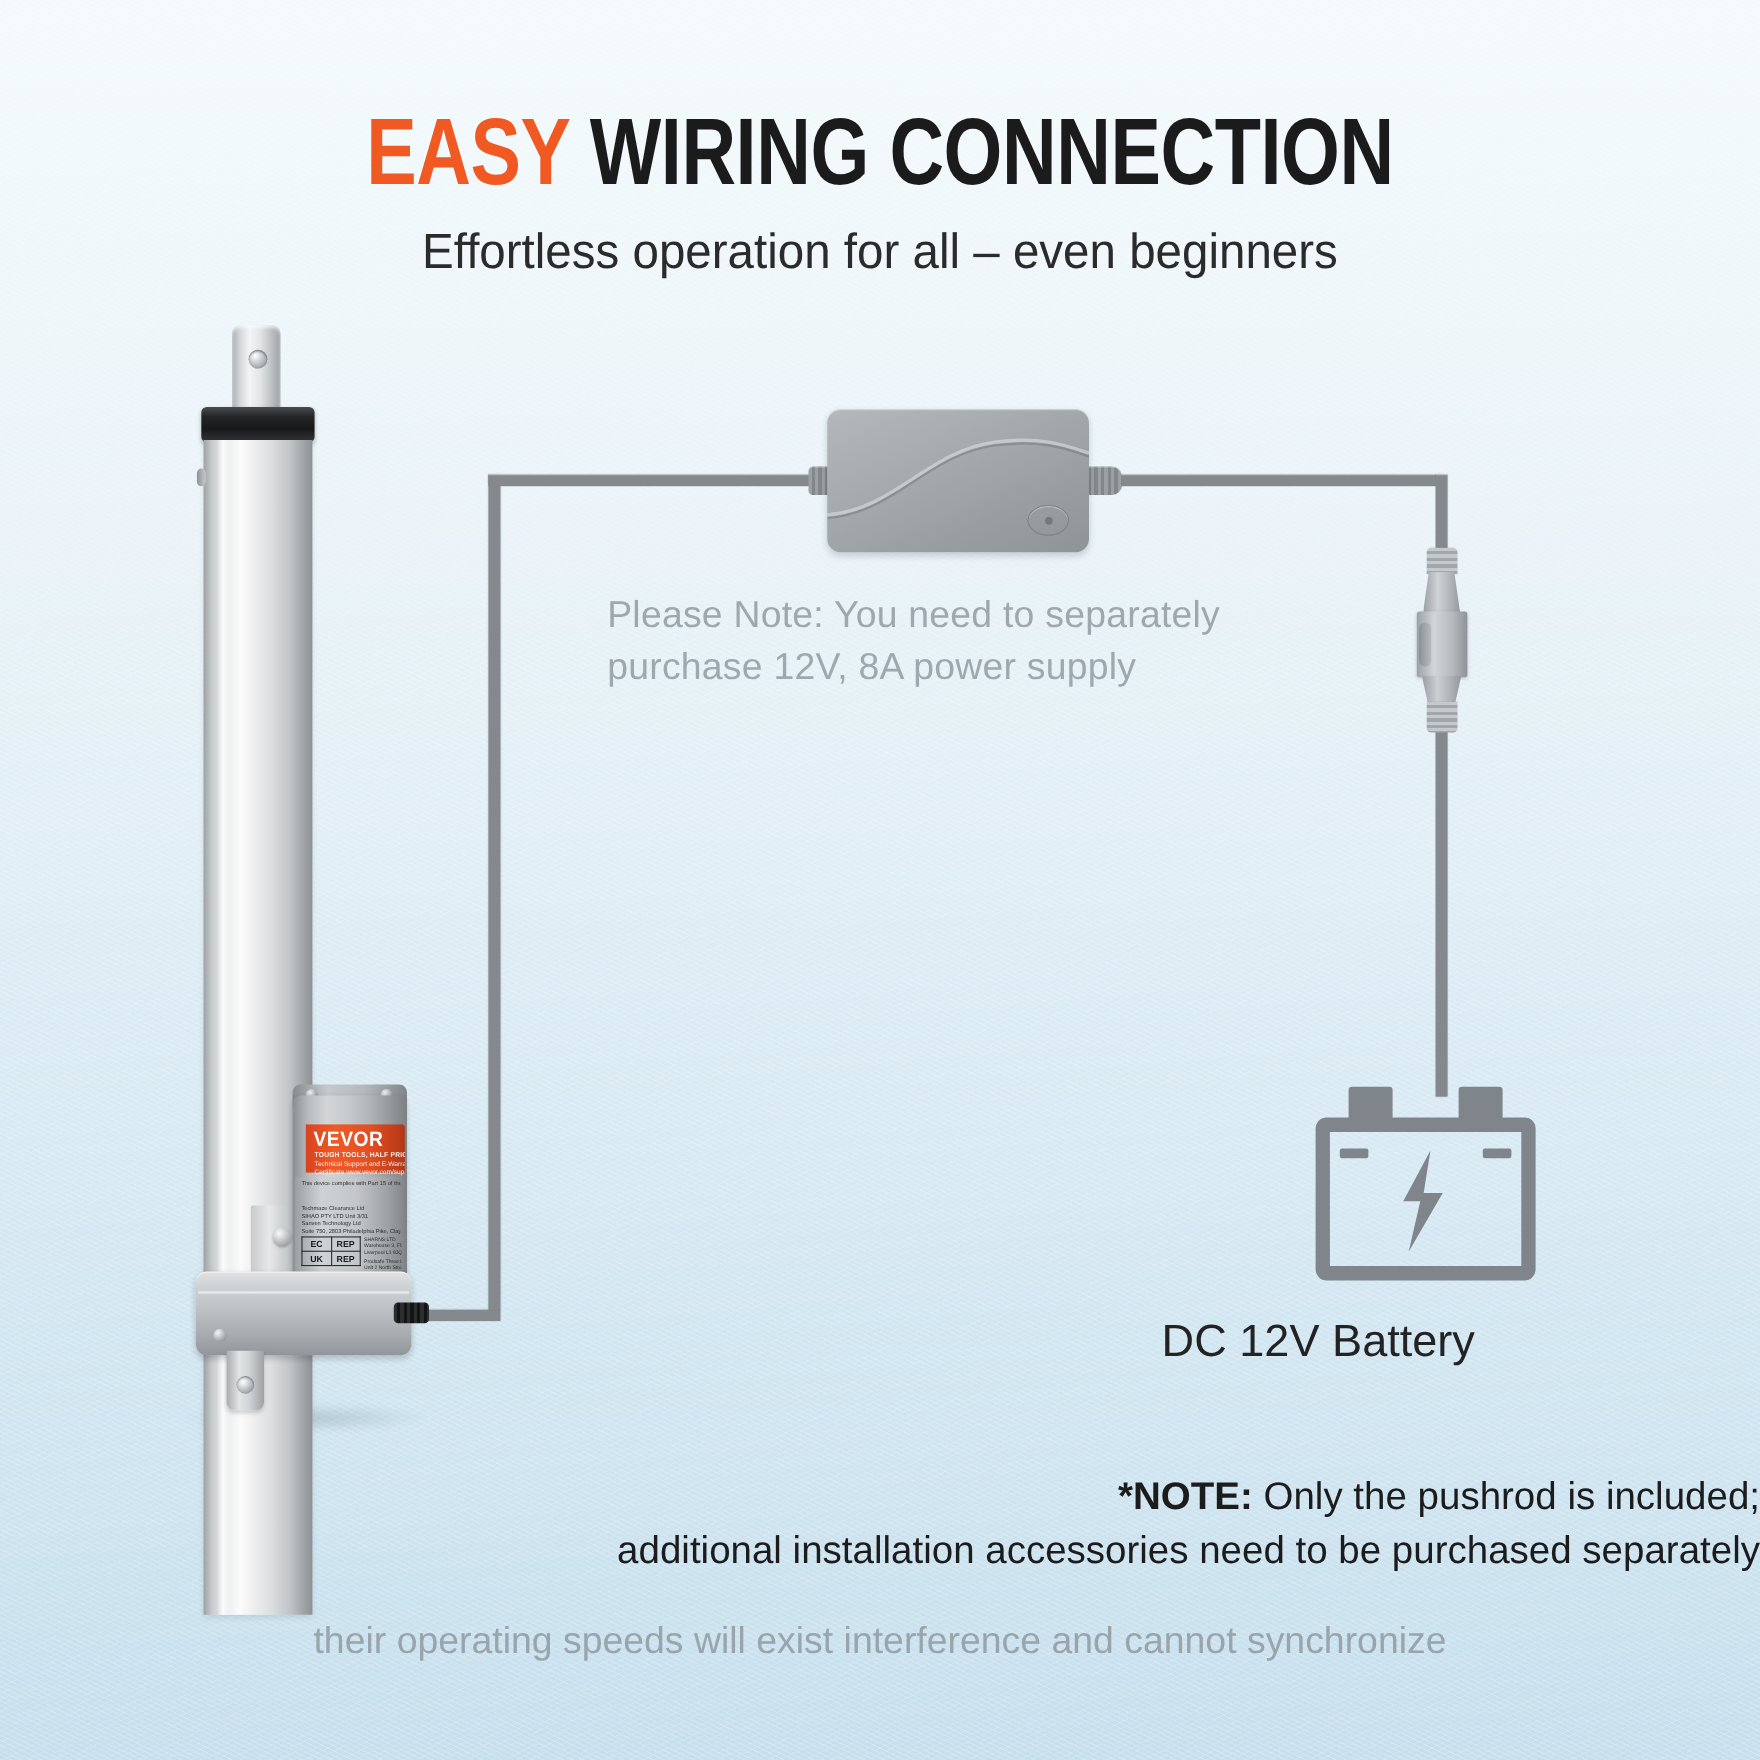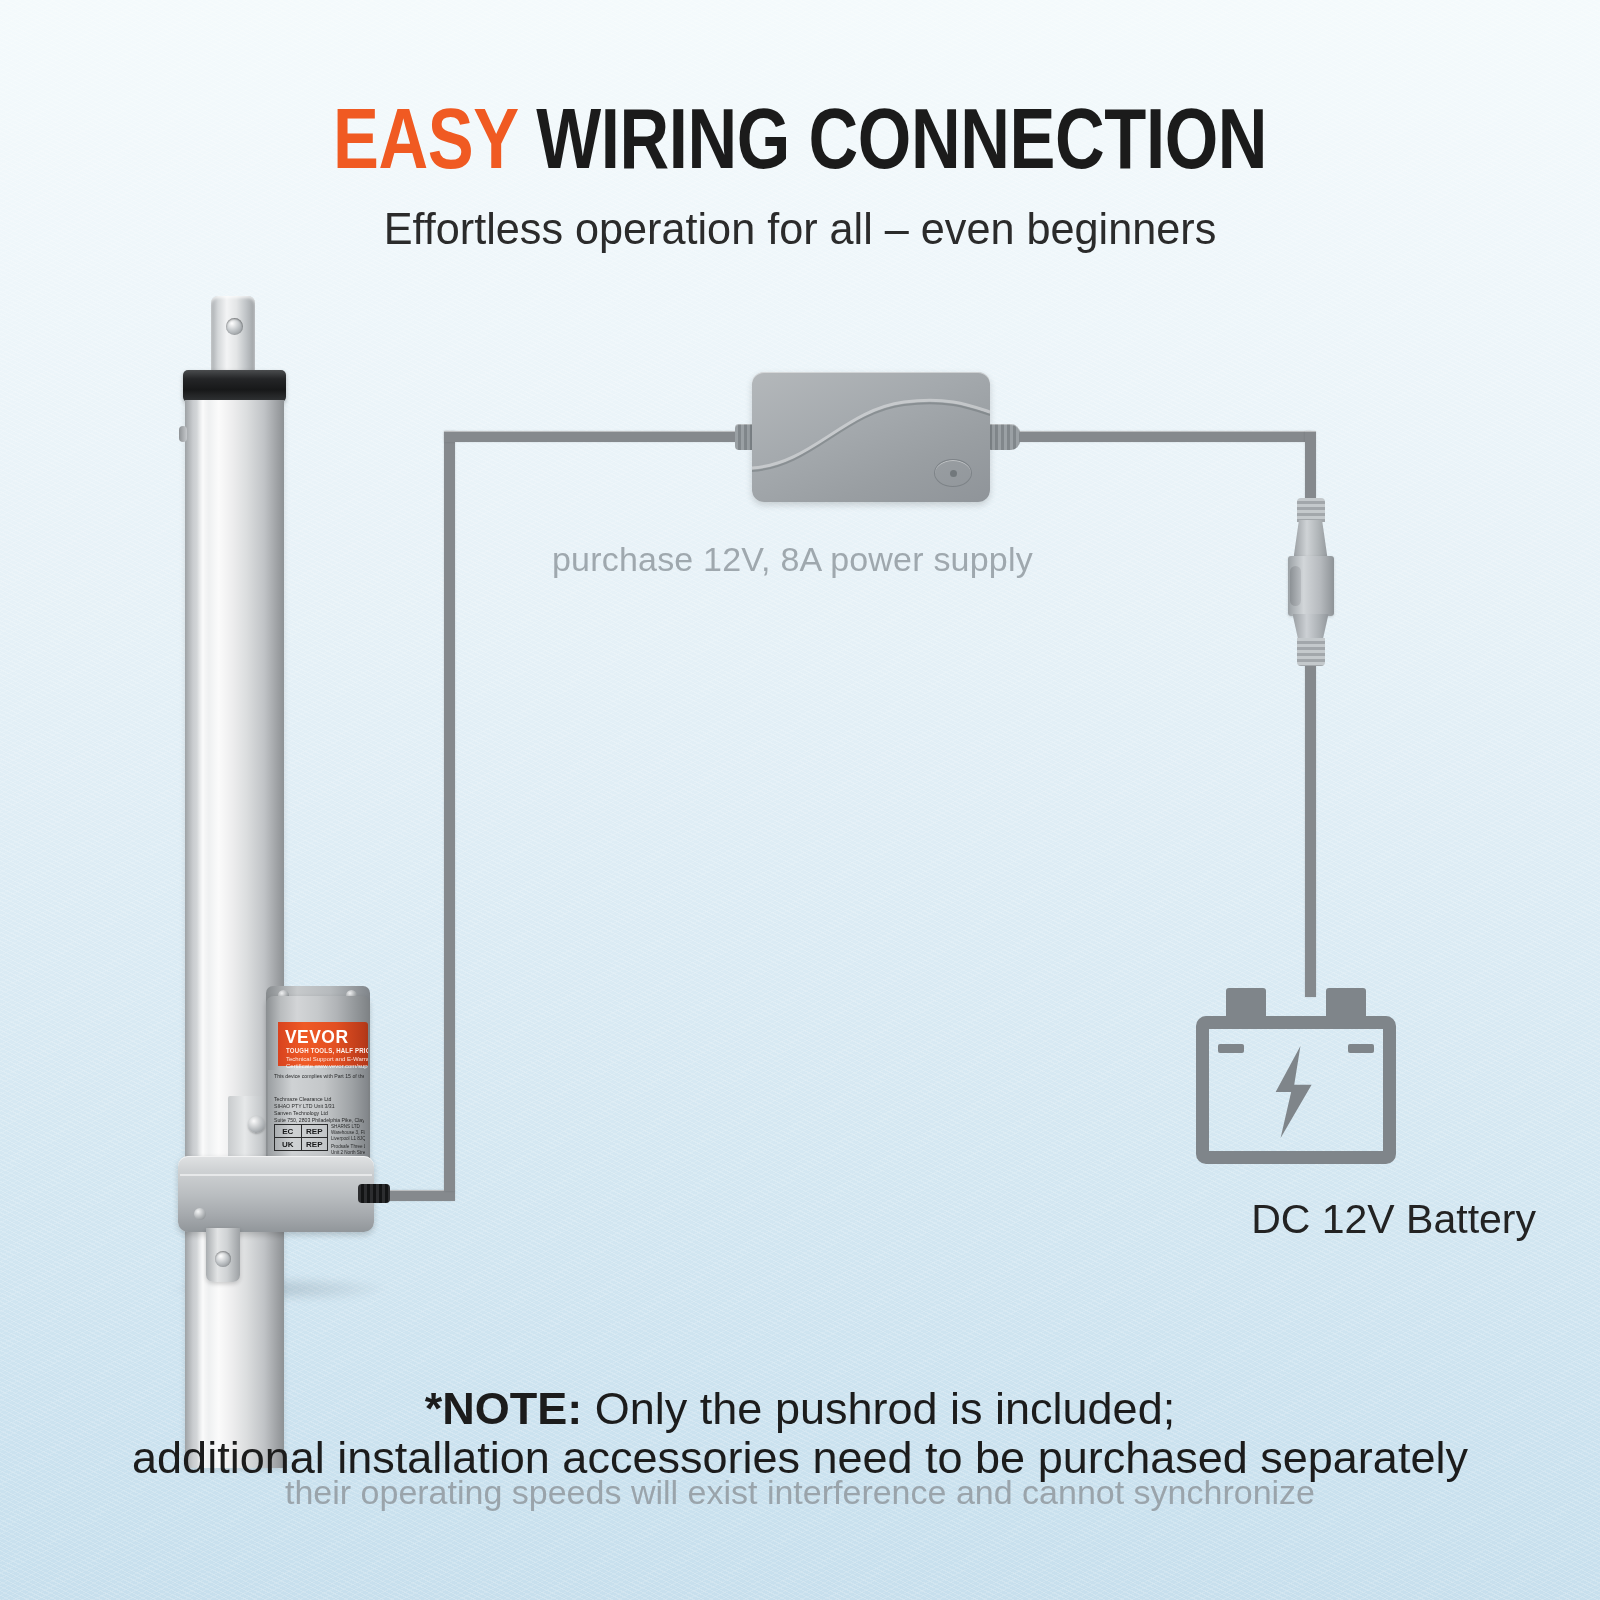--- a/index.html
+++ b/index.html
@@ -88,24 +88,25 @@
 
   
   .bottom-note {
     position: absolute;
     left: 0;
     width: 1600px;
     text-align: center;
     white-space: nowrap;
   }
   .note-strong {
-    top: 1384px;
-    font-size: 45px;
+    top: 1336px;
+    font-size: 35px;
     line-height: 49px;
     color: #1c1c1c;
+    text-align: right;
   }
   .note-strong b { font-weight: 700; }
   .note-gray {
     top: 1468px;
     font-size: 34px;
     line-height: 48px;
     color: #9aa4ab;
   }
 
   
@@ -252,21 +253,21 @@
     left: 66px; top: 58px;
     width: 62px; height: 92px;
     background: #7f858a;
     clip-path: polygon(62% 0, 22% 50%, 47% 50%, 30% 100%, 80% 42%, 52% 42%);
   }
   .battery-label {
     position: absolute;
     left: 1056px;
     top: 1196px;
     width: 480px;
-    text-align: right;
+    text-align: left;
     font-size: 41px;
     color: #232323;
     white-space: nowrap;
   }
 
   
   #actuator {
     position: absolute;
     left: 150px;
     top: 296px;
@@ -566,20 +567,21 @@
     <div class="term term-l"></div>
     <div class="term term-r"></div>
     <div class="batt-body"></div>
     <div class="dash dash-l"></div>
     <div class="dash dash-r"></div>
     <div class="bolt"></div>
   </div>
   <div class="battery-label">DC 12V Battery</div>
 
   <div class="inline-note">
+    <div>Please Note: You need to separately</div>
     <div>purchase 12V, 8A power supply</div>
   </div>
 
   <div id="act-shadow"></div>
 
   <div id="actuator">
     <div class="rod"></div>
     <div class="rod-hole"></div>
     <div class="collar"></div>
     <div class="tube"></div>

